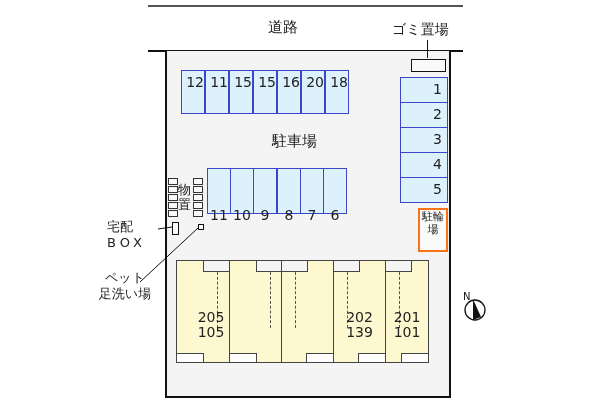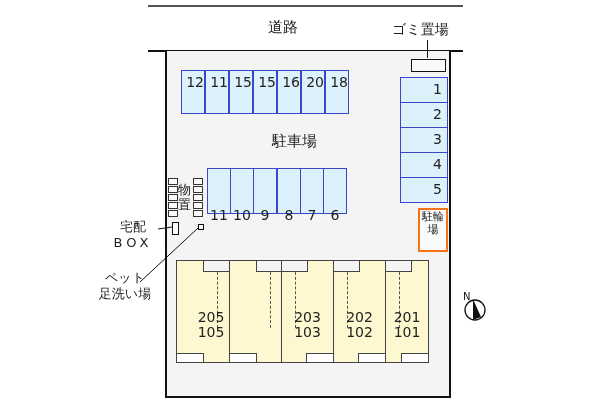--- a/index.html
+++ b/index.html
@@ -20,21 +20,21 @@
   .row-mid .slot span{text-align:center;padding-top:38px;}
   .col-right .slot{left:400px;width:48px;height:26px;}
   .col-right .slot span{text-align:right;padding-right:5px;padding-top:3px;}
   .parking-label{left:272px;top:132px;font-size:15px;}
   .bike{left:418px;top:208px;width:26px;height:40px;border:2px solid #f97316;background:#fafafa;font-size:11px;line-height:13px;text-align:center;}
   .storage-col{width:10px;height:39px;}
   .storage-col div{height:7px;border:1px solid #333;background:#fafafa;box-sizing:border-box;margin-bottom:1px;}
   .storage-label{left:178px;top:182px;font-size:13px;line-height:15px;width:15px;}
   .dbox{left:172px;top:222px;width:5px;height:11px;border:1px solid #111;background:#fafafa;}
   .petbox{left:198px;top:224px;width:4px;height:4px;border:1px solid #111;background:#fafafa;}
-  .dlabel{left:107px;top:219px;font-size:13px;line-height:16px;text-align:center;width:52px;}
+  .dlabel{left:107px;top:219px;font-size:13px;line-height:16px;text-align:left;width:52px;}
   .plabel{left:90px;top:270px;font-size:13px;line-height:16px;text-align:center;width:70px;}
   .unit{position:absolute;top:260px;height:103px;background:#fdf8cf;border:1px solid #444;box-sizing:border-box;}
   .unit .nums{position:absolute;bottom:22px;width:100%;text-align:center;font-size:14px;line-height:15px;}
   .notch{position:absolute;background:#f4f4f4;border:1px solid #444;box-sizing:border-box;}
   .porch{position:absolute;bottom:-1px;width:28px;height:10px;background:#fff;border:1px solid #444;box-sizing:border-box;}
   .dash{position:absolute;border-left:1px dashed #555;}
   .compass{left:460px;top:290px;width:30px;height:32px;}
 </style>
 </head>
 <body>
@@ -158,32 +158,28 @@
   <div class="porch" style="left:-1px"></div>
 </div>
 <div class="unit" style="left:229px;width:53px">
   <div class="notch" style="left:26px;top:-1px;width:28px;height:12px"></div>
   <div class="dash" style="left:40px;top:11px;height:56px"></div>
   <div class="porch" style="left:-1px"></div>
 </div>
 <div class="unit" style="left:281px;width:53px">
   <div class="notch" style="left:-1px;top:-1px;width:27px;height:12px"></div>
   <div class="dash" style="left:13px;top:11px;height:56px"></div>
-  <div class="nums">
-      <div>203</div>
-      <div>103</div>
-    </div>
   <div class="porch" style="right:-1px"></div>
 </div>
 <div class="unit" style="left:333px;width:53px">
   <div class="notch" style="left:-1px;top:-1px;width:27px;height:12px"></div>
   <div class="dash" style="left:13px;top:11px;height:56px"></div>
   <div class="nums">
       <div>202</div>
-      <div>102</div>
+      <div>139</div>
     </div>
   <div class="porch" style="right:-1px"></div>
 </div>
 <div class="unit" style="left:385px;width:44px">
   <div class="notch" style="left:-1px;top:-1px;width:27px;height:12px"></div>
   <div class="dash" style="left:13px;top:11px;height:56px"></div>
   <div class="nums">
       <div>201</div>
       <div>101</div>
     </div>

